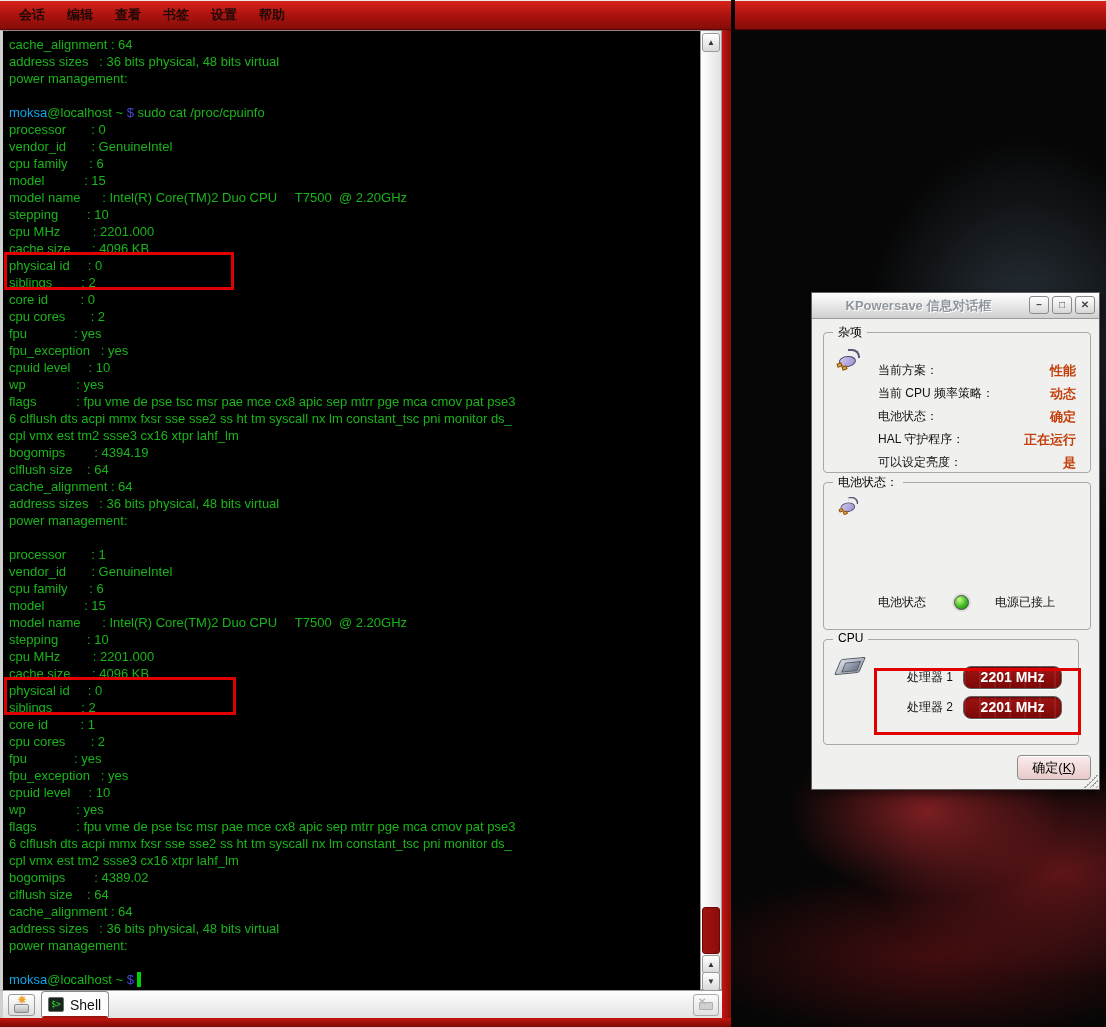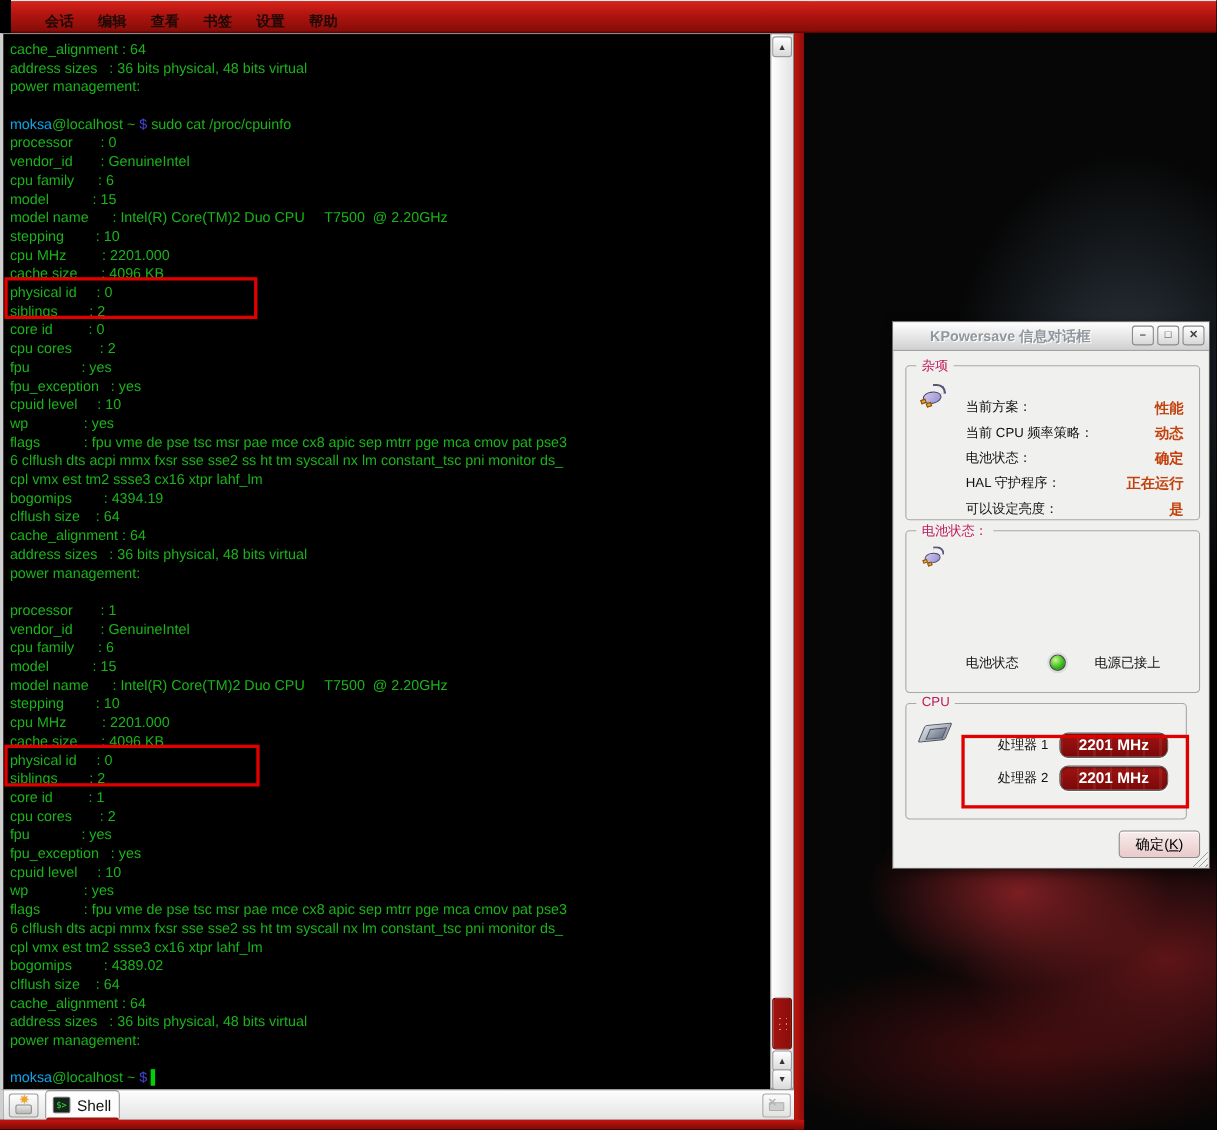--- a/index.html
+++ b/index.html
@@ -20,24 +20,24 @@
   }
   .menubar-right {
     position:absolute; left:735px; top:0; width:371px; height:30px;
     background:linear-gradient(#d8231a, #b01410 45%, #850c08);
     border-top:1px solid #e9e9e9; border-bottom:1px solid #5a0503;
   }
 
   
   .konsole { position:absolute; left:0; top:0; width:731px; height:1027px; background:#000; }
   .menubar {
-    position:absolute; left:10px; top:0; width:731px; height:30px;
+    position:absolute; left:0; top:0; width:731px; height:30px;
     background:linear-gradient(#d8231a, #b01410 45%, #850c08);
     border-top:1px solid #e9e9e9; border-bottom:1px solid #5a0503;
-    display:flex; align-items:flex-end; padding-left:20px;
+    display:flex; align-items:center; padding-left:8px;
   }
   .menu-item { color:#1d0a06; font-size:13px; font-weight:bold; padding:0 11px; cursor:default; }
 
   .term-view {
     position:absolute; left:0; top:30px; width:700px; height:960px; background:#000;
     border-left:3px solid #cfcfcf; border-top:1px solid #8a8a8a;
   }
   .term-text {
     position:absolute; left:6px; top:5px;
     font-family:Liberation Sans, sans-serif; font-size:13px; line-height:17px;
@@ -137,21 +137,21 @@
   }
   .winbtns { position:absolute; right:4px; top:3px; display:flex; gap:3px; }
   .winbtn {
     width:20px; height:18px; background:linear-gradient(#ffffff,#d7d7d7);
     border:1px solid #8a8a8a; border-radius:3px; font-size:10px; font-weight:bold;
     color:#444; text-align:center; line-height:16px;
   }
 
   .groupbox { position:absolute; border:1px solid #a8a8a8; border-radius:4px; }
   .grouplabel { position:absolute; top:-9px; left:9px; background:#f0f0ee; padding:0 5px;
-    font-size:12px; color:#be185d; }
+    font-size:12px; color:#000000; }
   .gb-misc    { left:11px; top:39px;  width:268px; height:141px; }
   .gb-battery { left:11px; top:189px; width:268px; height:148px; }
   .gb-cpu     { left:11px; top:346px; width:256px; height:106px; }
 
   .info-rows { position:absolute; left:54px; right:14px; top:26px; }
   .info-row { display:flex; justify-content:space-between; height:23px; align-items:center; }
   .info-label { font-size:12px; color:#111; }
   .info-value { font-size:13px; font-weight:bold; color:#c2410c; }
 
   

